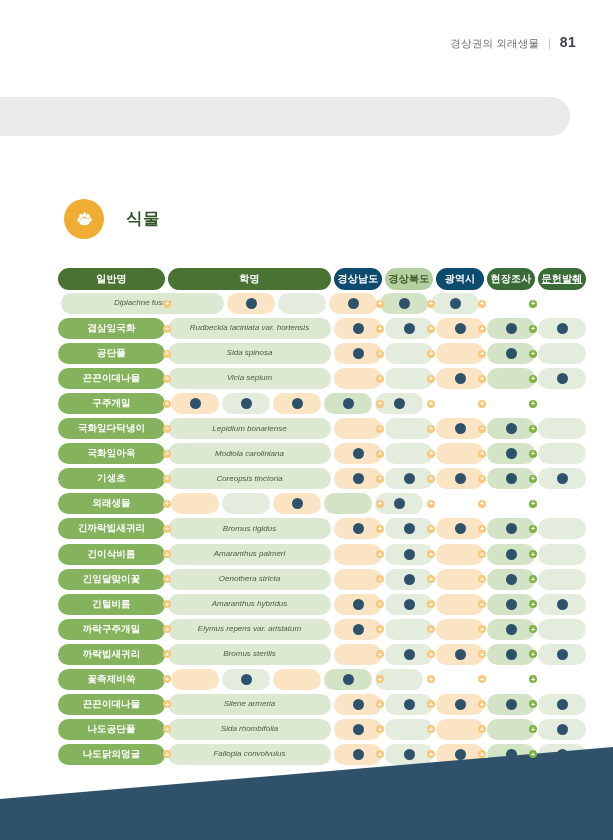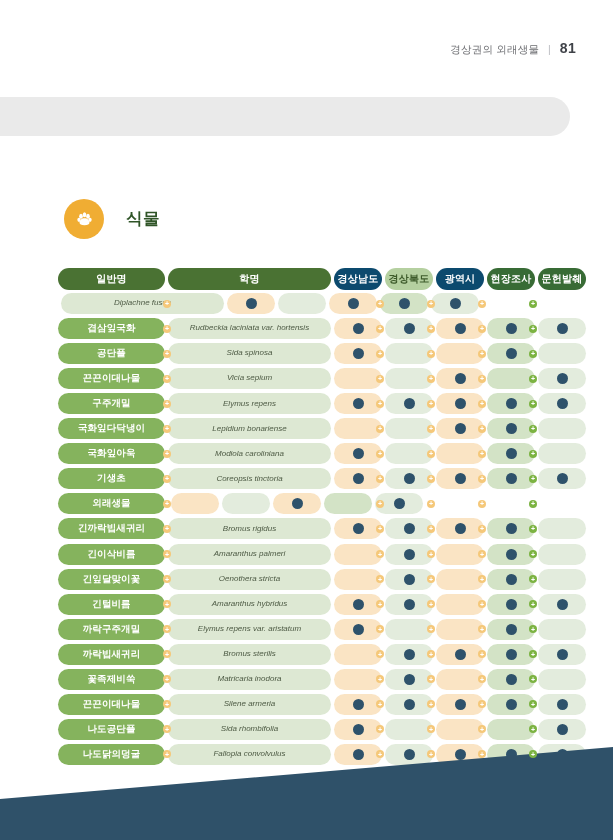--- a/index.html
+++ b/index.html
@@ -12,21 +12,21 @@
 
   body {
     font-family: "Liberation Sans", "DejaVu Sans", sans-serif;
     background: #ffffff;
     position: relative;
   }
 
   
   .page-header {
     position: absolute;
-    top: 40px;
+    top: 34px;
     right: 37px;
     display: flex;
     align-items: baseline;
     gap: 9px;
     white-space: nowrap;
   }
   .header-title {
     font-size: 10.5px;
     color: #6d6e72;
     letter-spacing: .2px;
@@ -94,21 +94,21 @@
     position: relative;
   }
 
   
   .c-common { width: 107px; }
   .c-sci    { width: 163px; }
   .c-gn     { width: 48px; }
   .c-gb     { width: 48px; }
   .c-metro  { width: 48px; }
   .c-field  { width: 48px; }
-  .c-lit    { width: 48px; }
+  .c-lit    { width: 48px; text-decoration: underline; }
 
   .cell {
     height: 21px;
     border-radius: 11px;
     display: flex;
     align-items: center;
     justify-content: center;
     position: relative;
     flex: none;
   }
@@ -380,23 +380,20 @@
         <span class="conn conn-orange n1">+</span>
         <span class="conn conn-orange n2">+</span>
         <span class="conn conn-orange n3">+</span>
         <span class="conn conn-green  n4">+</span>
       </div>
       <div class="trow">
         <div class="cell c-common">
           <span class="pill-name">구주개밀</span>
         </div>
         <div class="gap-2"></div>
-        <div class="cell c-sci">
-          <span class="pill-sci">Elymus repens</span>
-        </div>
         <div class="gap-2"></div>
         <div class="cell c-gn pill-orange">
           <span class="dot"></span>
         </div>
         <div class="gap-2"></div>
         <div class="cell c-gb pill-pale">
           <span class="dot"></span>
         </div>
         <div class="gap-2"></div>
         <div class="cell c-metro pill-orange">
@@ -751,23 +748,20 @@
         <span class="conn conn-orange n1">+</span>
         <span class="conn conn-orange n2">+</span>
         <span class="conn conn-orange n3">+</span>
         <span class="conn conn-green  n4">+</span>
       </div>
       <div class="trow">
         <div class="cell c-common">
           <span class="pill-name">꽃족제비쑥</span>
         </div>
         <div class="gap-2"></div>
-        <div class="cell c-sci">
-          <span class="pill-sci">Matricaria inodora</span>
-        </div>
         <div class="gap-2"></div>
         <div class="cell c-gn pill-orange">
           <span class="dot hide"></span>
         </div>
         <div class="gap-2"></div>
         <div class="cell c-gb pill-pale">
           <span class="dot"></span>
         </div>
         <div class="gap-2"></div>
         <div class="cell c-metro pill-orange">

